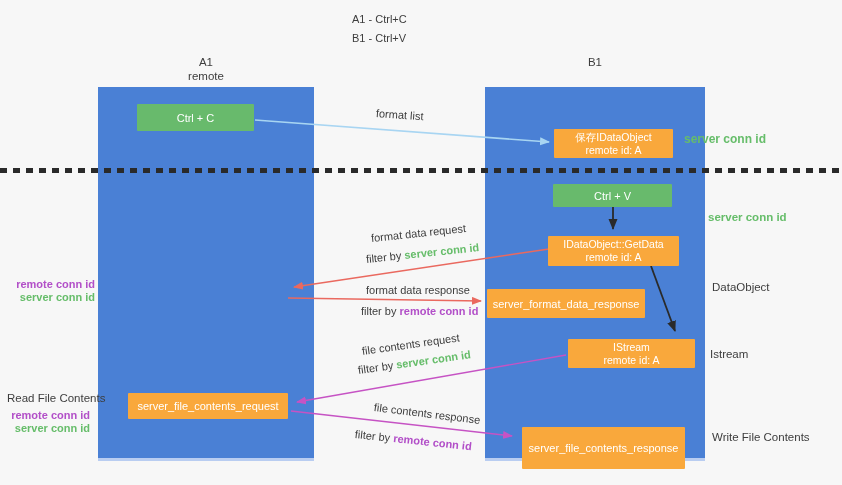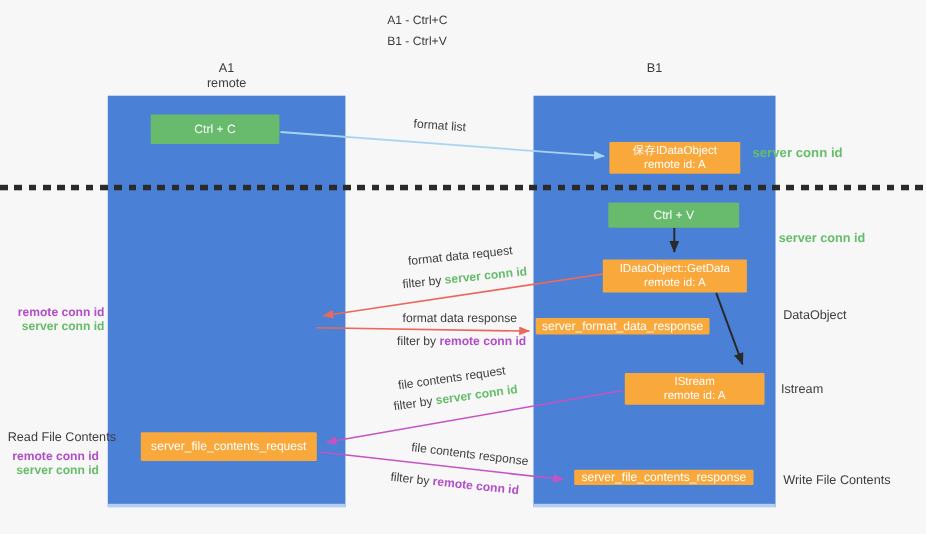--- a/index.html
+++ b/index.html
@@ -106,30 +106,30 @@
   </div>
 
   <div class="node green-box single" style="left:553px;top:184px;width:119px;height:23px;">Ctrl + V</div>
 
   <div class="node orange" style="left:548px;top:236px;width:131px;height:30px;">
     <span class="l1">IDataObject::GetData</span>
     <span class="l2">remote id: A</span>
   </div>
 
 
-  <div class="node orange single" style="left:487px;top:289px;width:158px;height:15px;">server_format_data_response</div>
+  <div class="node orange single" style="left:487px;top:289px;width:158px;height:29px;">server_format_data_response</div>
 
   <div class="node orange" style="left:568px;top:339px;width:127px;height:29px;">
     <span class="l1">IStream</span>
     <span class="l2">remote id: A</span>
   </div>
 
   <div class="node orange single" style="left:128px;top:393px;width:160px;height:26px;">server_file_contents_request</div>
 
-  <div class="node orange single" style="left:522px;top:427px;width:163px;height:14px;">server_file_contents_response</div>
+  <div class="node orange single" style="left:522px;top:427px;width:163px;height:42px;">server_file_contents_response</div>
 
   <div class="edge-label" style="left:376px;top:107px;transform:rotate(4deg);">format list</div>
 
   <div class="edge-label" style="left:371px;top:232px;transform:rotate(-6deg);">format data request</div>
   <div class="edge-label" style="left:366px;top:253px;transform:rotate(-6deg);">
     <span>filter by</span>
     <span class="lbl-green">server conn id</span>
   </div>
 
   <div class="edge-label" style="left:366px;top:284px;">format data response</div>

